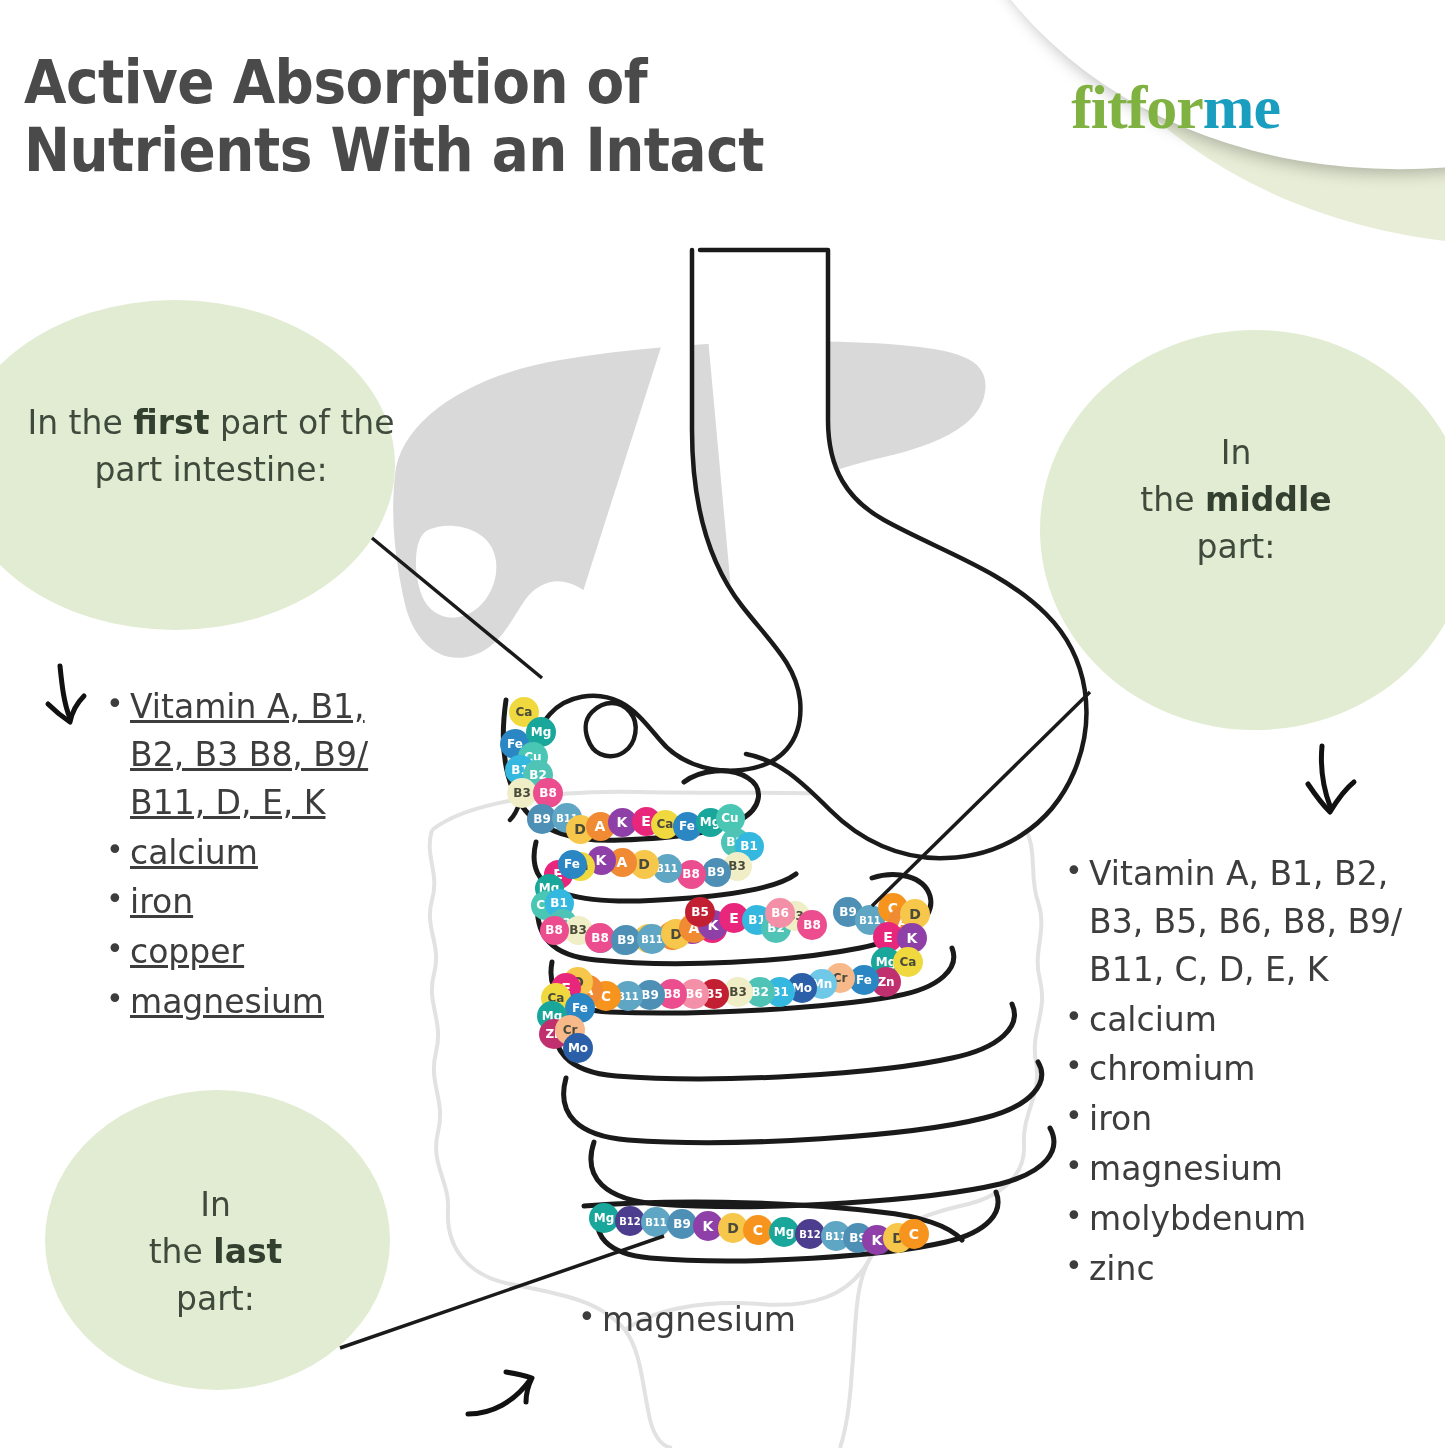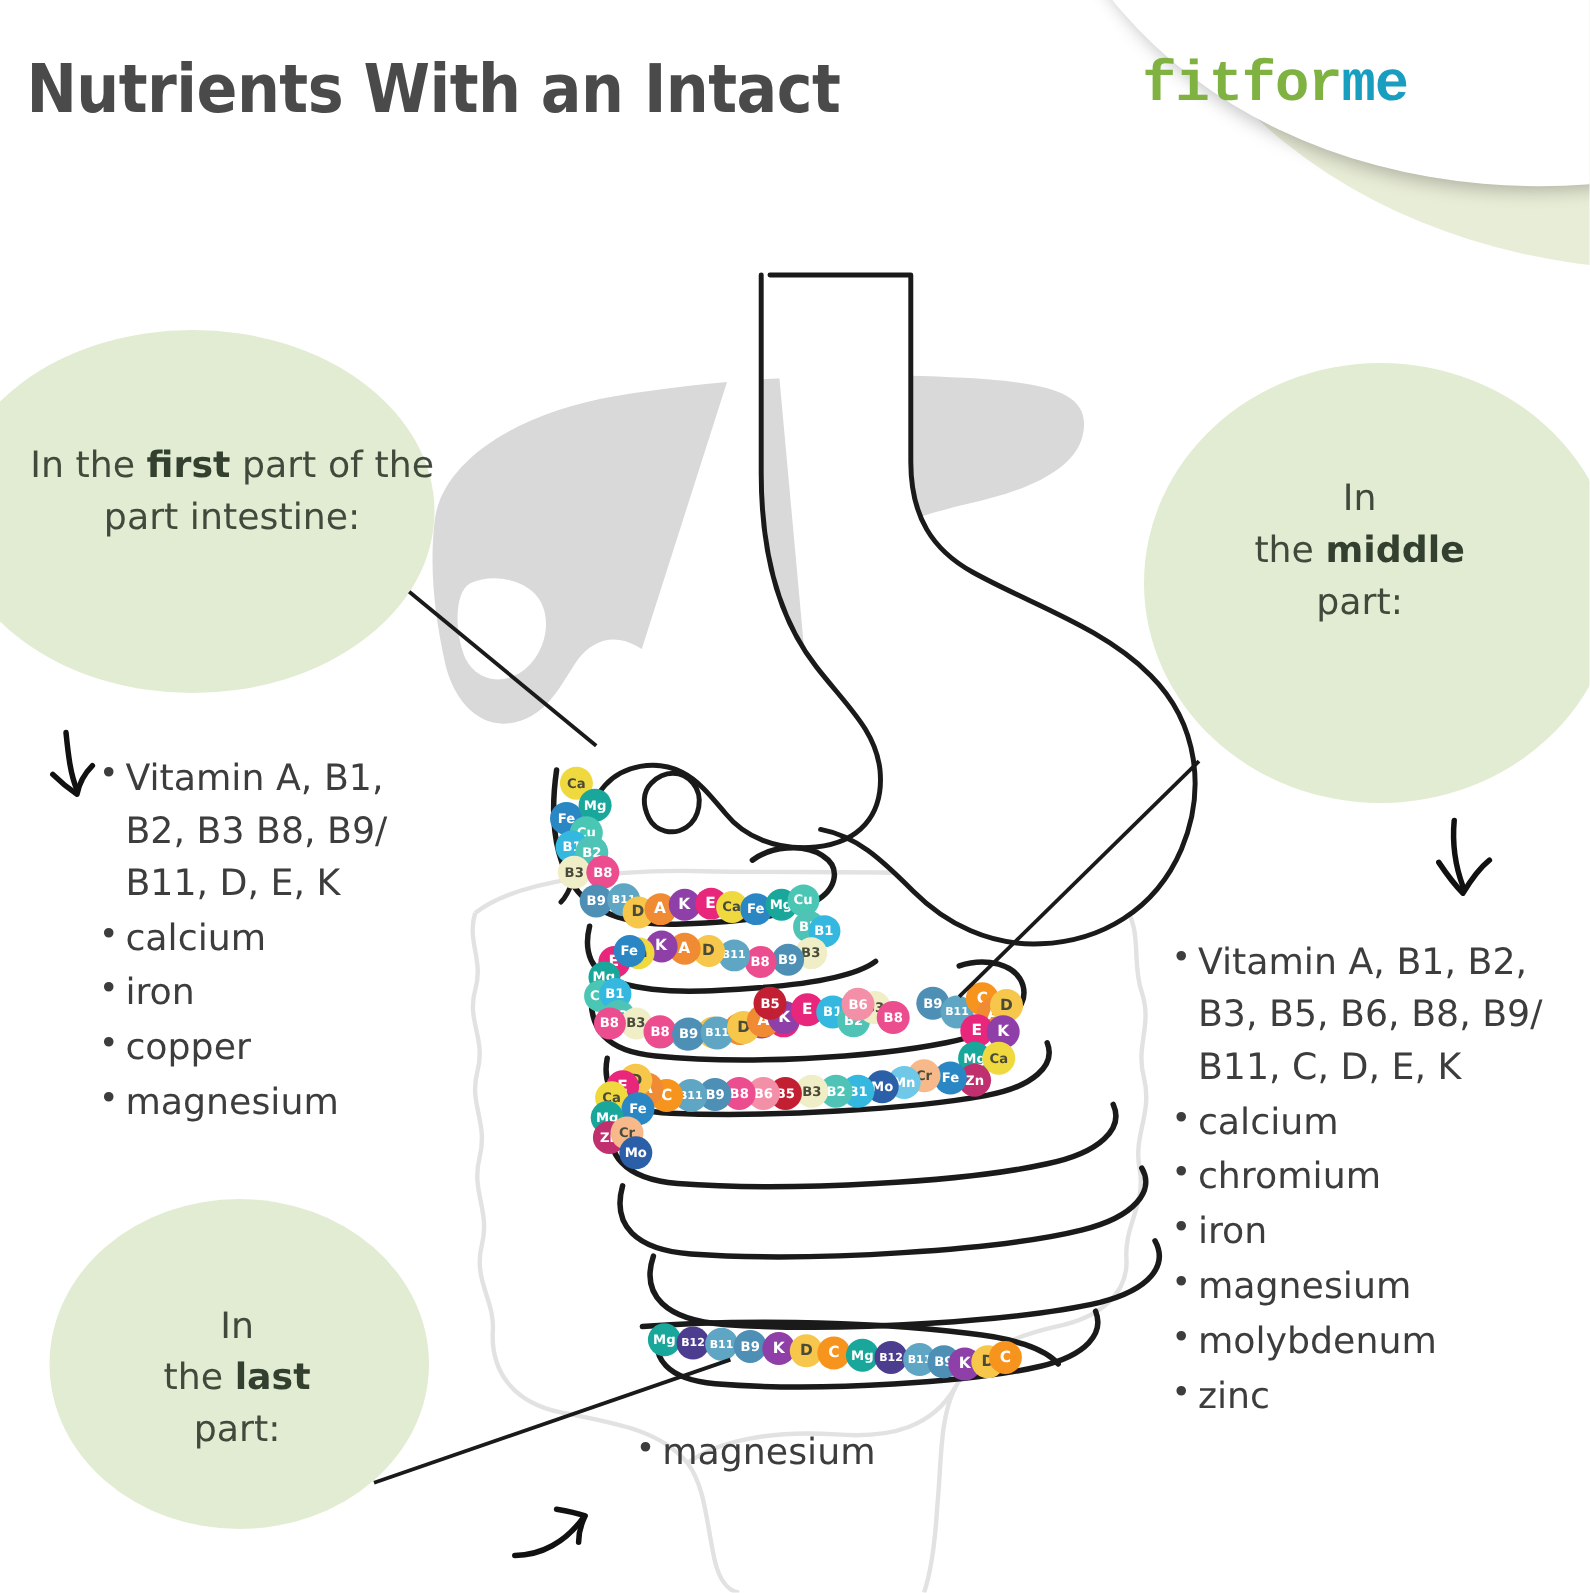--- a/index.html
+++ b/index.html
@@ -24,40 +24,40 @@
            pointer-events:none;}
 
   
   .title{position:absolute;left:24px;top:48px;z-index:6;
      font-family:"DejaVu Sans Condensed","Liberation Sans Narrow","Liberation Sans",sans-serif;
      font-weight:700;font-size:61px;line-height:1.12;color:#4a4a4a;
      letter-spacing:-.5px;max-width:880px;}
   .title span{display:block;}
 
   
-  .logo{position:absolute;right:165px;top:48px;z-index:6;
-        font-family:Liberation Mono, monospace;
-        font-weight:700;font-size:52px;letter-spacing:-1px;}
+  .logo{position:absolute;right:165px;top:72px;z-index:6;
+        font-family:Liberation Serif, serif;
+        font-weight:700;font-size:62px;letter-spacing:-1px;}
   .logo .g{color:#7fb241;}
   .logo .b{color:#1a9ec0;}
 
   
   .cap{position:absolute;z-index:5;text-align:center;color:#3f4a3c;
        font-size:33px;line-height:1.42;font-weight:400;}
   .cap b{font-weight:700;color:#33402f;}
   .cap-first { left:16px;   top:400px;  width:390px; }
   .cap-middle{ right:24px;  top:430px;  width:370px; }
   .cap-last  { left:58px;   top:1182px; width:315px; }
 
   
   .list{position:absolute;z-index:5;color:#3d3d3d;font-size:33px;line-height:1.45;}
   .list ul{margin:0;padding:0;list-style:none;}
   .list li{padding-left:26px;position:relative;margin-bottom:2px;}
   .list li:before{content:"\2022";position:absolute;left:2px;top:-1px;font-size:30px;}
-  .list-left  { left:88px;  top:683px;  width:300px; }
+  .list-left  { left:104px;  top:683px;  width:300px;text-decoration:underline; }
   .list-right { right:10px; top:850px;  width:372px; }
   .list-bottom{ left:576px; top:1296px; width:380px; }
 
   
   .arrow{position:absolute;z-index:5;}
   .arrow-left  { left:36px;   top:660px; }
   .arrow-right { left:1292px; top:742px; }
   .arrow-bottom{ left:462px;  top:1358px;}
 
   
@@ -262,20 +262,21 @@
     <div class="bub" style="left: 769px; top: 1217px; width: 30px; height: 30px; background: rgb(24, 167, 154); font-size: 12px; color: rgb(255, 255, 255);">Mg</div>
     <div class="bub" style="left: 795px; top: 1219px; width: 30px; height: 30px; background: rgb(77, 61, 143); font-size: 10px; color: rgb(255, 255, 255);">B12</div>
     <div class="bub" style="left: 821px; top: 1221px; width: 30px; height: 30px; background: rgb(94, 166, 196); font-size: 10px; color: rgb(255, 255, 255);">B11</div>
     <div class="bub" style="left: 843px; top: 1223px; width: 30px; height: 30px; background: rgb(78, 143, 181); font-size: 12px; color: rgb(255, 255, 255);">B9</div>
     <div class="bub" style="left: 862px; top: 1225px; width: 30px; height: 30px; background: rgb(143, 63, 168); font-size: 14px; color: rgb(255, 255, 255);">K</div>
     <div class="bub" style="left: 883px; top: 1223px; width: 30px; height: 30px; background: rgb(246, 199, 74); font-size: 14px; color: rgb(74, 74, 58);">D</div>
     <div class="bub" style="left: 899px; top: 1219px; width: 30px; height: 30px; background: rgb(247, 148, 30); font-size: 14px; color: rgb(255, 255, 255);">C</div>
   </div>
 
 <div class="title">
+  <span>Active Absorption of</span>
   <span>Nutrients With an Intact</span>
 </div>
 
 <div class="logo">
   <span class="g">fitfor</span><span class="b">me</span>
 </div>
 
 <div class="cap cap-first">
   <span>In the </span><b>first</b><span> part of the part intestine:</span>
 </div>

